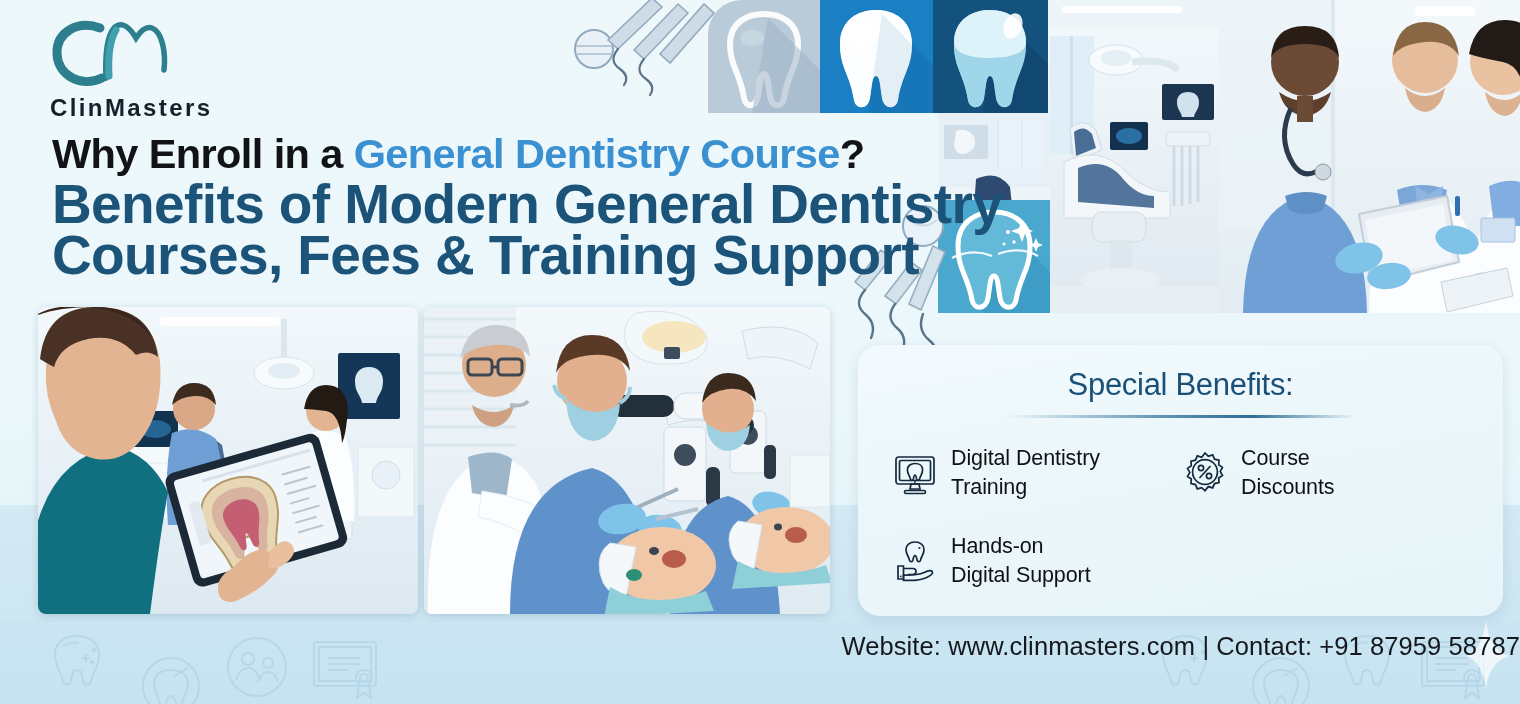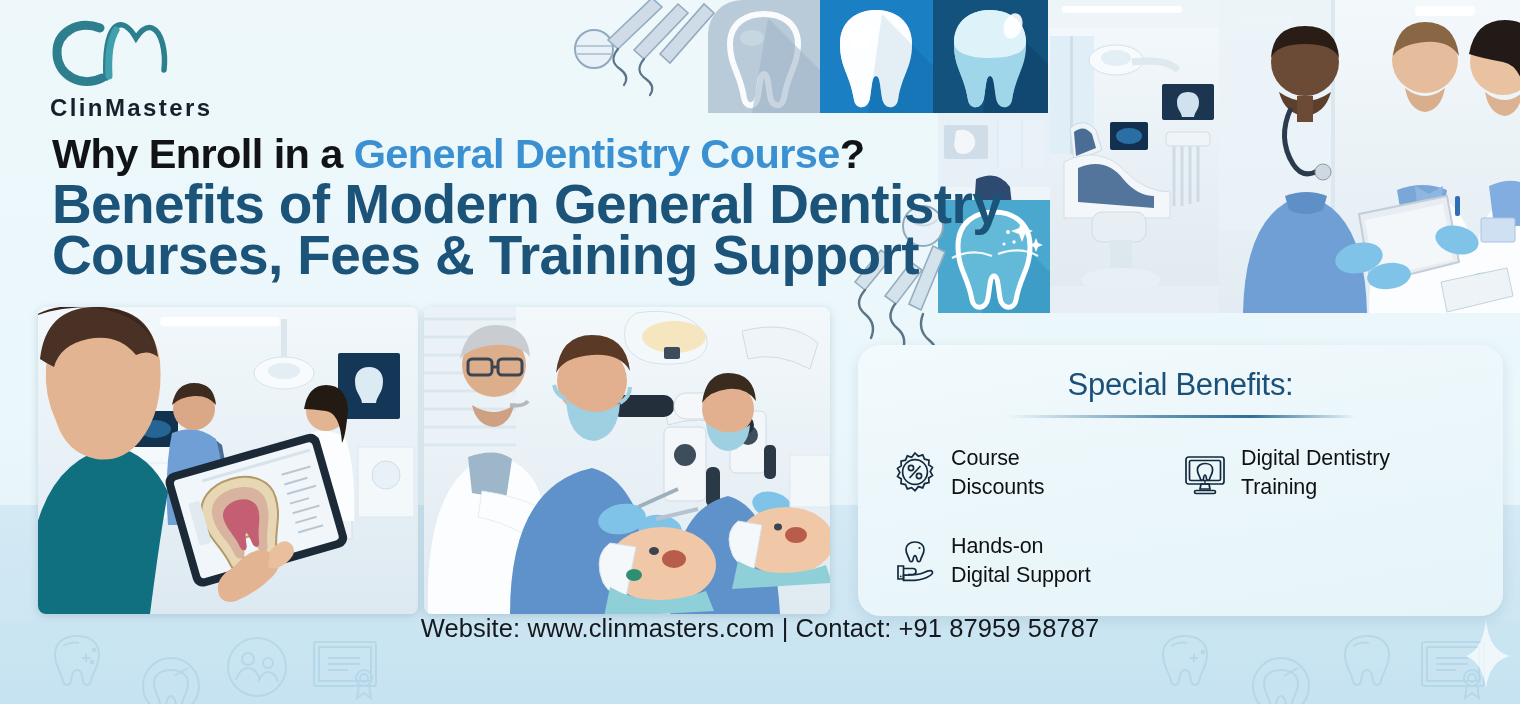--- a/index.html
+++ b/index.html
@@ -100,21 +100,21 @@
   }
   .benefit { display: flex; align-items: center; gap: 13px; }
   .benefit .bicon { flex: 0 0 auto; width: 46px; height: 46px; }
   .benefit .blabel {
     font-size: 21.5px; line-height: 29px; color: #0f1114; white-space: pre-line;
     letter-spacing: -0.1px;
   }
 
   
   .footer-text {
-    position: absolute; left: 0; top: 614px; width: 1520px; text-align: center;
+    position: absolute; left: 0; top: 632px; width: 1520px; text-align: right;
     font-size: 25.5px; color: #15181c; letter-spacing: 0.1px;
   }
   
   .wm { position: absolute; opacity: .30; }
   .wm-star { position: absolute; opacity: .75; }
 
   svg { display: block; overflow: visible; }
 </style>
 </head>
 <body>
@@ -499,53 +499,53 @@
 
       <rect x="366" y="148" width="40" height="52" fill="#f2f7fa" stroke="#dde8ef"></rect>
     </svg>
   </div>
 
   <div class="benefits">
     <div class="benefits-title">Special Benefits:</div>
     <div class="benefits-rule"></div>
 
     <div class="benefits-grid">
-
-      <div class="benefit">
-        <span class="bicon">
-          <svg viewBox="0 0 46 46" width="46" height="46" fill="none" stroke="#13293d" stroke-width="1.7">
-            <path d="M23 3 l3.3 3.2 l4.4 -1.3 l1.8 4.3 l4.5 1 l-0.3 4.6 l3.8 2.6 l-2.3 4 l2.3 4 l-3.8 2.6 l0.3 4.6 l-4.5 1 l-1.8 4.3 l-4.4 -1.3 L23 40.8 l-3.3 -3.2 l-4.4 1.3 l-1.8 -4.3 l-4.5 -1 l0.3 -4.6 l-3.8 -2.6 l2.3 -4 l-2.3 -4 l3.8 -2.6 l-0.3 -4.6 l4.5 -1 l1.8 -4.3 l4.4 1.3 z"></path>
-            <circle cx="23" cy="22" r="12.4"></circle>
-            <circle cx="19" cy="18" r="2.6"></circle>
-            <circle cx="27" cy="26" r="2.6"></circle>
-            <path d="M28.5 16 L17.5 28"></path>
-          </svg>
-        </span>
-        <span class="blabel">Course
-Discounts</span>
-      </div>
 
       <div class="benefit">
         <span class="bicon">
           <svg viewBox="0 0 46 46" width="46" height="46" fill="none" stroke="#13293d" stroke-width="1.7">
             <rect x="4" y="7" width="38" height="27" rx="2.5"></rect>
             <rect x="7.5" y="10.5" width="31" height="20" rx="1.5"></rect>
             <path d="M19 34 h8 l1 5 h-10 z"></path>
             <path d="M14 40.5 h18 a1.5 1.5 0 0 1 0 3 h-18 a1.5 1.5 0 0 1 0 -3 z"></path>
             <circle cx="23" cy="32" r="0.9" fill="#13293d" stroke="none"></circle>
             <path d="M23 13.5 c4.6 0 7.6 2.6 7.6 6.3 c0 4.4 -2.2 5.6 -3 9.2 c-0.4 1.7 -2.6 1.7 -3 0 c-0.4 -2.4 -0.6 -4 -1.6 -4 c-1 0 -1.2 1.6 -1.6 4 c-0.4 1.7 -2.6 1.7 -3 0 c-0.8 -3.6 -3 -4.8 -3 -9.2 c0 -3.7 3 -6.3 7.6 -6.3 z"></path>
           </svg>
         </span>
         <span class="blabel">Digital Dentistry
 Training</span>
       </div>
 
       <div class="benefit">
         <span class="bicon">
           <svg viewBox="0 0 46 46" width="46" height="46" fill="none" stroke="#13293d" stroke-width="1.7">
+            <path d="M23 3 l3.3 3.2 l4.4 -1.3 l1.8 4.3 l4.5 1 l-0.3 4.6 l3.8 2.6 l-2.3 4 l2.3 4 l-3.8 2.6 l0.3 4.6 l-4.5 1 l-1.8 4.3 l-4.4 -1.3 L23 40.8 l-3.3 -3.2 l-4.4 1.3 l-1.8 -4.3 l-4.5 -1 l0.3 -4.6 l-3.8 -2.6 l2.3 -4 l-2.3 -4 l3.8 -2.6 l-0.3 -4.6 l4.5 -1 l1.8 -4.3 l4.4 1.3 z"></path>
+            <circle cx="23" cy="22" r="12.4"></circle>
+            <circle cx="19" cy="18" r="2.6"></circle>
+            <circle cx="27" cy="26" r="2.6"></circle>
+            <path d="M28.5 16 L17.5 28"></path>
+          </svg>
+        </span>
+        <span class="blabel">Course
+Discounts</span>
+      </div>
+
+      <div class="benefit">
+        <span class="bicon">
+          <svg viewBox="0 0 46 46" width="46" height="46" fill="none" stroke="#13293d" stroke-width="1.7">
             <path d="M23 4 c5.4 0 9 3 9 7.4 c0 5.2 -2.6 6.6 -3.5 10.8 c-0.5 2 -3 2 -3.4 0 c-0.5 -2.8 -0.7 -4.6 -2.1 -4.6 c-1.4 0 -1.6 1.8 -2.1 4.6 c-0.4 2 -2.9 2 -3.4 0 c-0.9 -4.2 -3.5 -5.6 -3.5 -10.8 C14 7 17.6 4 23 4 z"></path>
             <circle cx="27.5" cy="10" r="1.1" fill="#13293d" stroke="none"></circle>
             <path d="M6 28 h5.5 v13 H6 z"></path>
             <circle cx="8.7" cy="38.4" r="0.9" fill="#13293d" stroke="none"></circle>
             <path d="M11.5 30.5 h9.5 a3 3 0 0 1 0 6 h-5"></path>
             <path d="M11.5 37.2 c8 0 14.5 0.3 20 -2.4 c4.5 -2.2 7.6 -3.4 8.8 -1.2 c1.1 2 -1.4 3.8 -5.6 5.8 c-5.4 2.6 -11 3 -17.2 3 h-6 z"></path>
           </svg>
         </span>
         <span class="blabel">Hands-on
 Digital Support</span>

